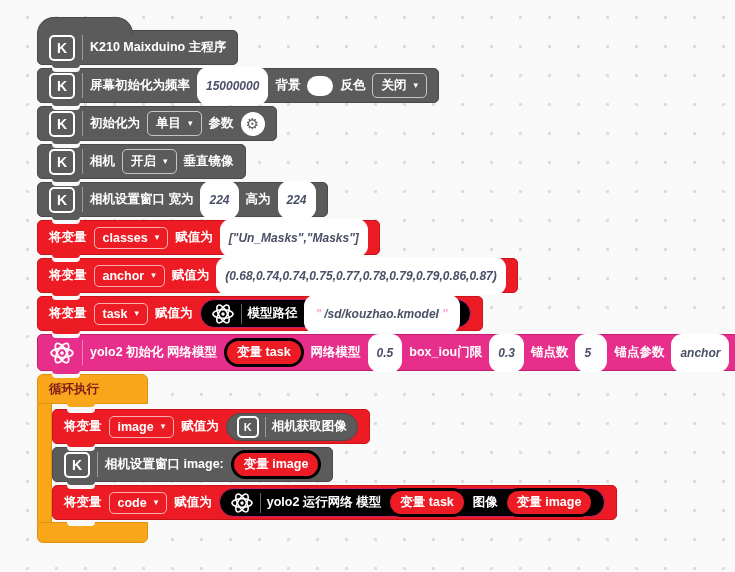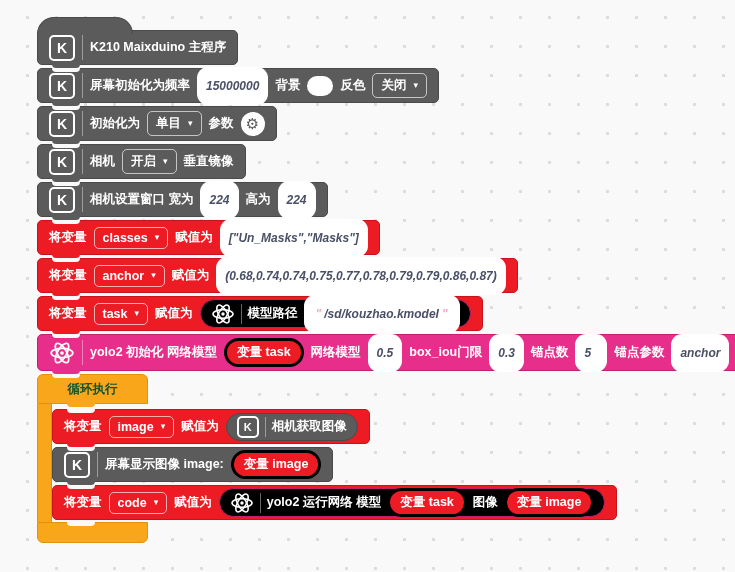--- a/index.html
+++ b/index.html
@@ -69,21 +69,21 @@
   .pill-red{background:#ed1c24;border:3px solid #000000;height:23px;}
   .pill-gray{background:#5b5b5b;border:1px solid #4a4a4a;height:26px;}
   .pill-magenta{background:#000000;border:1px solid #c2206f;height:27px;}
   .atom{flex:0 0 auto;display:block;}
   .q{color:#f4a6cd;font-weight:bold;margin:0 3px;}
   
   .loop{position:relative;width:fit-content;margin-bottom:3px;}
   .loop-head{
     position:relative;width:111px;height:30px;display:flex;align-items:center;
     padding:0 11px;box-sizing:border-box;background:#faa61a;border:1px solid #e0920c;
-    border-radius:6px 6px 0 0;color:#14532d;font-weight:bold;font-size:12.5px;justify-content:center;
+    border-radius:6px 6px 0 0;color:#7f1d1d;font-weight:bold;font-size:12.5px;
   }
   .loop-head::before{
     content:"";position:absolute;top:-1px;left:14px;width:28px;height:4px;
     background:#f9f9f9;border-radius:0 0 4px 4px;
   }
   .loop-head::after{
     content:"";position:absolute;bottom:-4px;left:29px;width:28px;height:4px;
     background:#faa61a;border-radius:0 0 4px 4px;z-index:3;
   }
   .loop-body{display:flex;}
@@ -242,21 +242,21 @@
           <span class="pill pill-gray">
             <span class="kicon small"></span>
             <span class="sep short"></span>
             <span>相机获取图像</span>
           </span>
         </div>
 
         <div class="stack blk-gray">
           <span class="kicon"></span>
           <span class="sep"></span>
-          <span>屏幕显示图像 image:</span>
+          <span>相机设置窗口 image:</span>
           <span class="pill pill-red">变量 image</span>
         </div>
 
         <div class="stack blk-red laststack" style="margin-bottom:0;">
           <span>将变量</span>
           <span class="dd">
             <span>code</span>
             <span class="arr"></span>
           </span>
           <span>赋值为</span>

